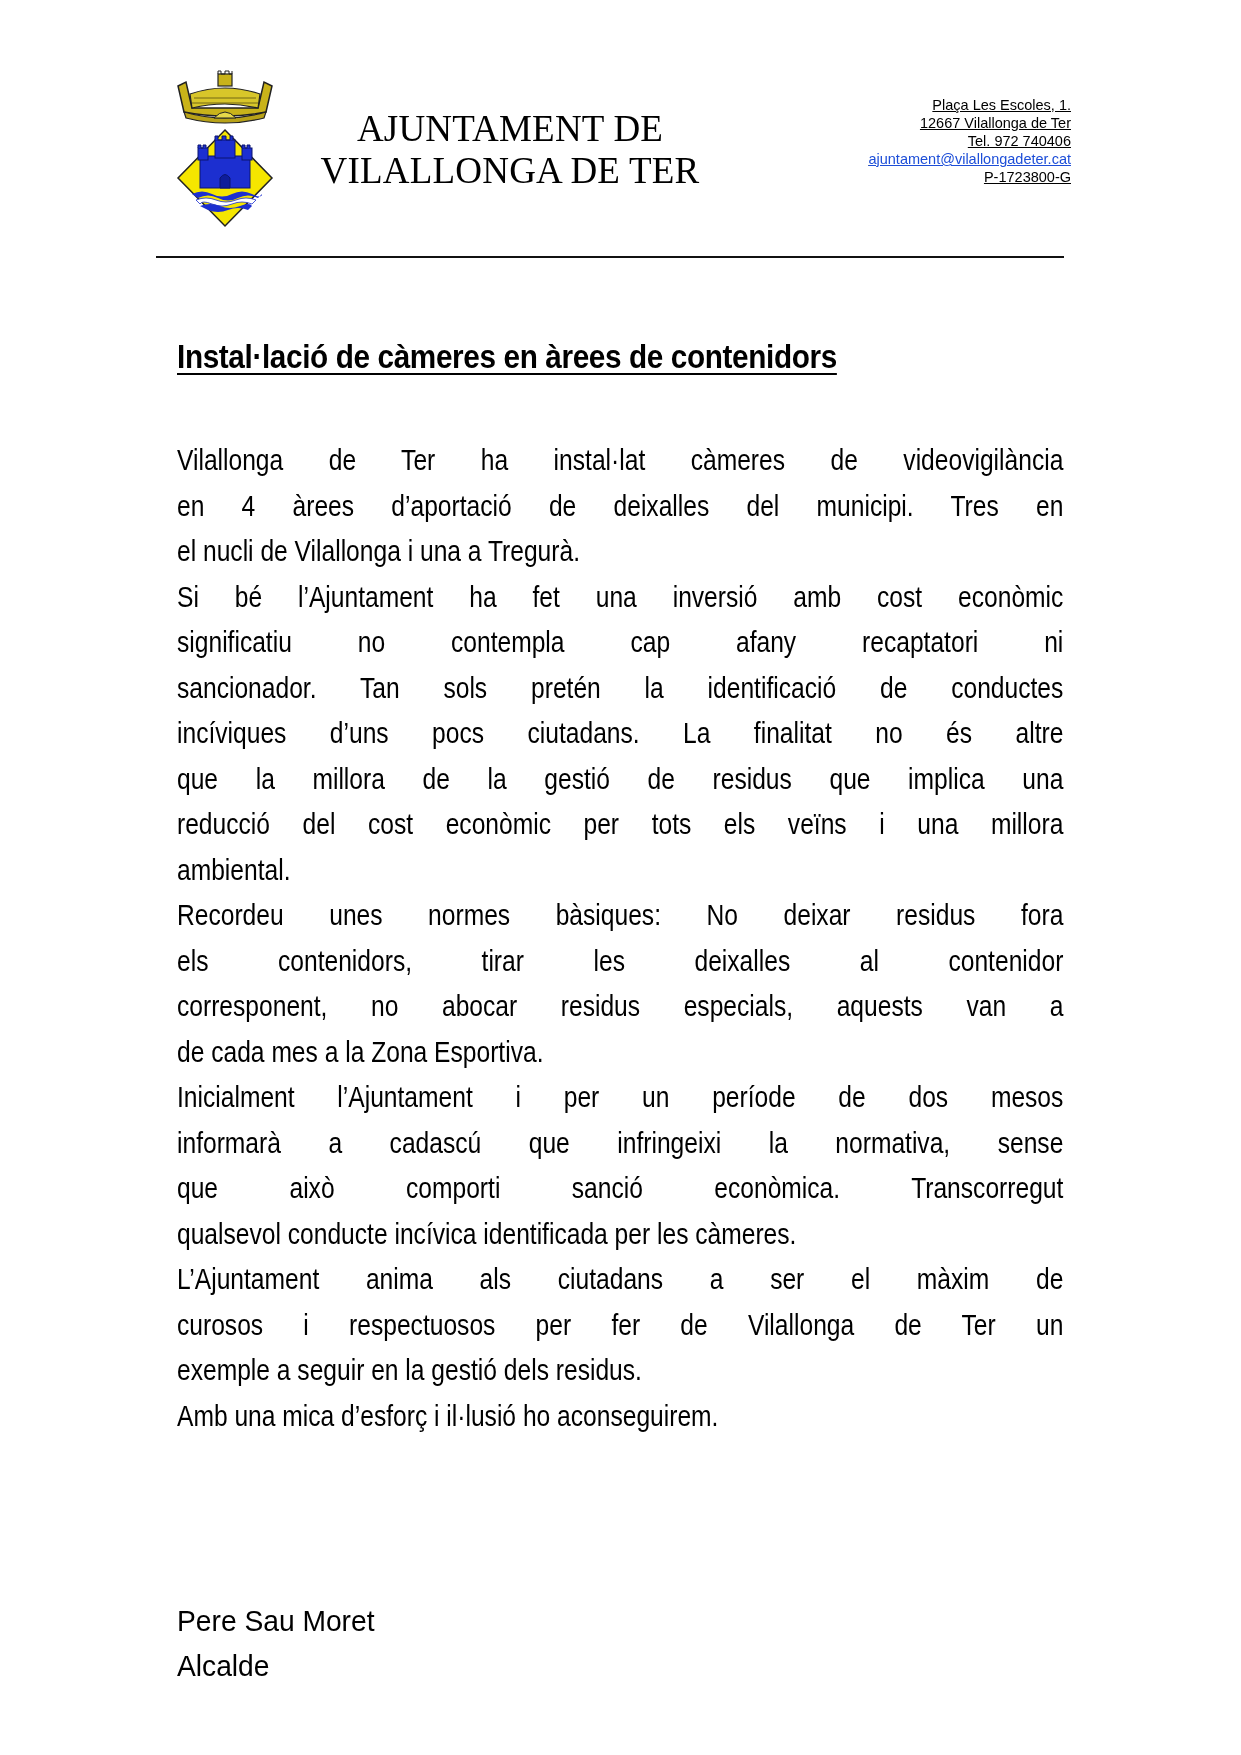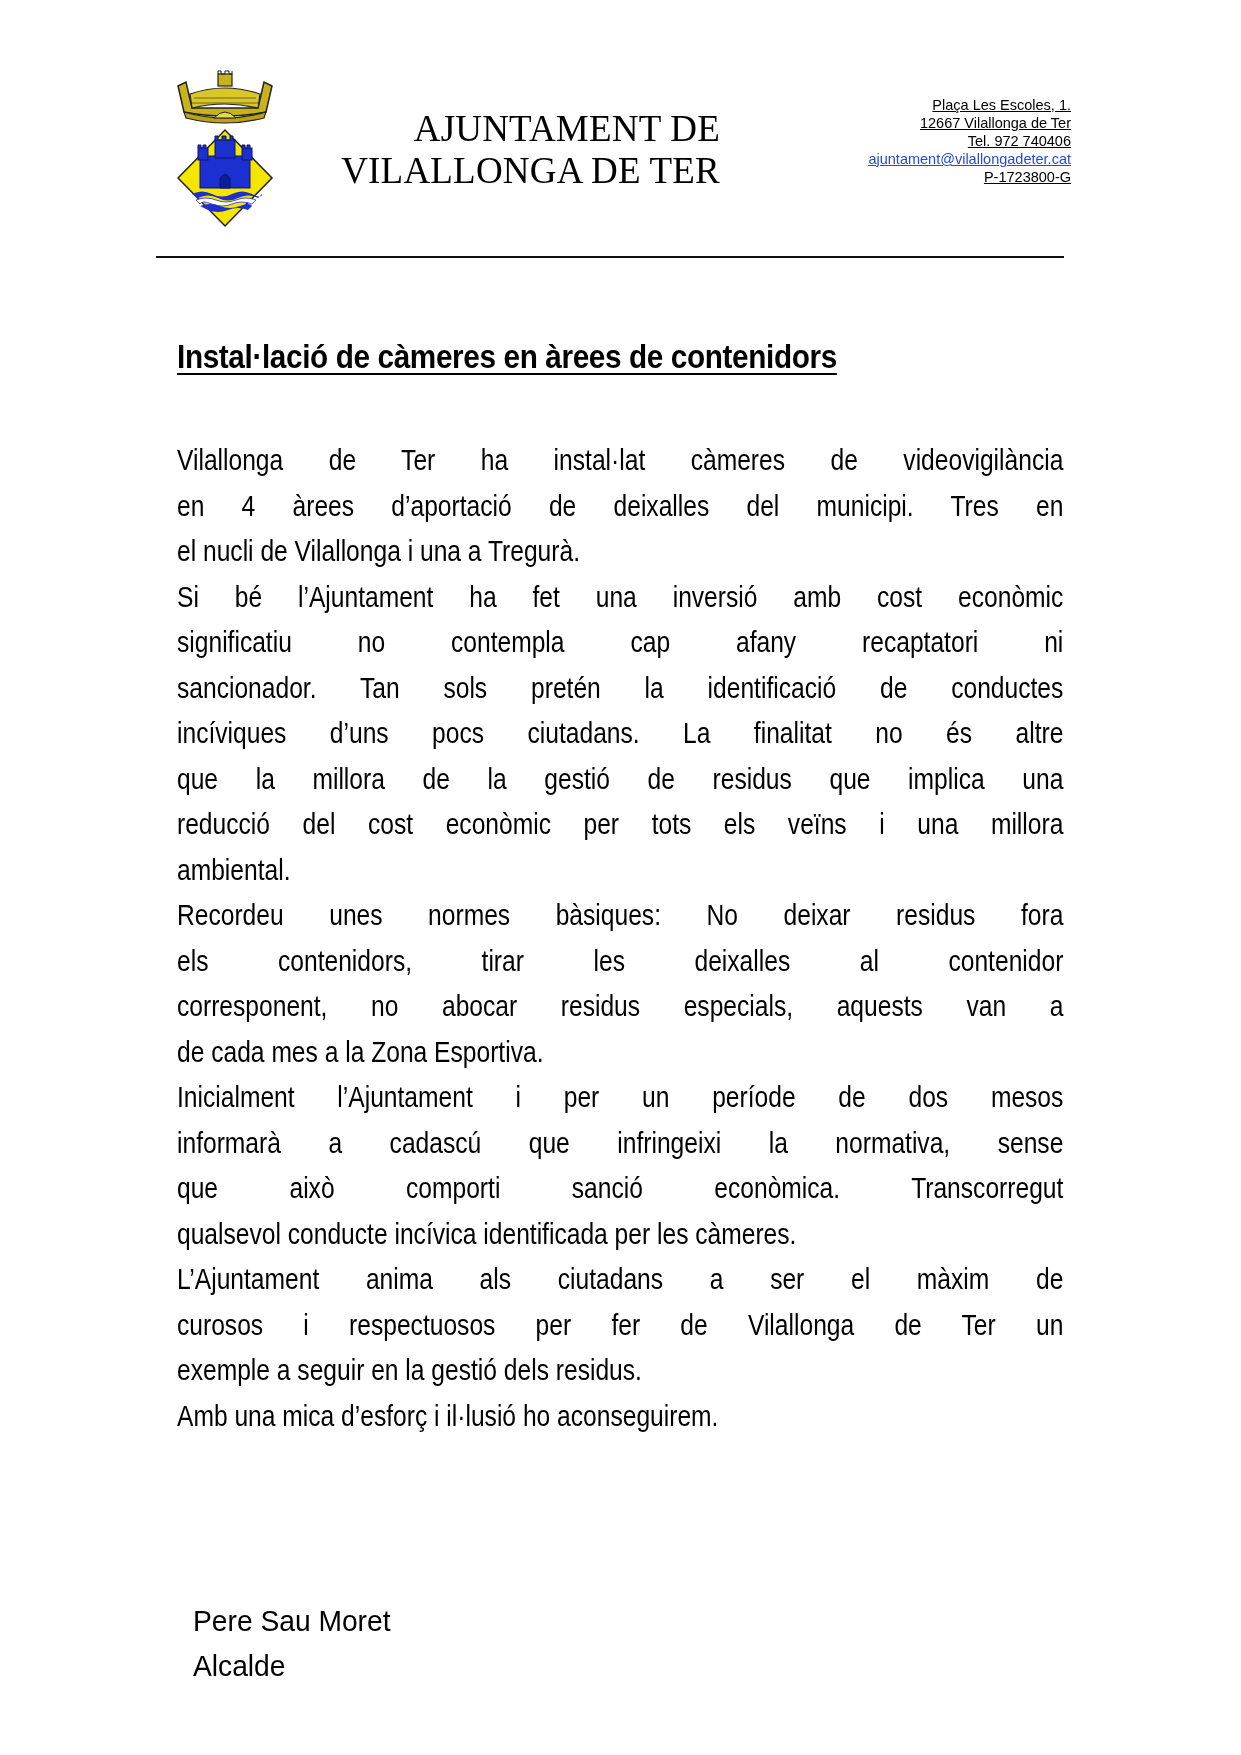--- a/index.html
+++ b/index.html
@@ -6,21 +6,21 @@
     body { width: 1241px; height: 1755px; position: relative; overflow: hidden; color: #000; }
 
     .crest { position: absolute; left: 170px; top: 68px; width: 110px; height: 160px; }
 
     .org-name {
       position: absolute; left: 300px; top: 108px; width: 420px;
       text-align: center;
       font-family: "Liberation Serif", "DejaVu Serif", serif;
       font-size: 37px; line-height: 42px; letter-spacing: 0.2px;
     }
-    .org-name div { white-space: nowrap; text-align: right; }
+    .org-name div { white-space: nowrap; }
 
     .contact {
       position: absolute; right: 170px; top: 96px;
       text-align: right;
       font-family: "Liberation Sans", "DejaVu Sans", sans-serif;
       font-size: 14.5px; line-height: 18px;
     }
     .contact div { white-space: nowrap; text-decoration: underline; }
     .contact a { color: #1d4ed8; text-decoration: underline; }
 
@@ -45,21 +45,21 @@
     }
     .body-text .line {
       display: block; white-space: nowrap; height: 45.5px;
       text-align: justify; text-align-last: justify;
       transform-origin: left top;
     }
     .body-text .line.last { text-align-last: left; }
     .body-text .line > span { display: inline-block; transform: scaleX(0.82); transform-origin: left top; width: 122%; text-align: inherit; text-align-last: inherit; }
 
     .signature {
-      position: absolute; left: 193px; top: 1598px;
+      position: absolute; left: 177px; top: 1598px;
       font-family: "Liberation Sans", "DejaVu Sans", sans-serif;
       font-size: 30px; line-height: 45px;
     }
     .signature div { white-space: nowrap; transform: scaleX(0.94); transform-origin: left top; }
   </style>
 </head>
 <body>
 
 <svg class="crest" viewBox="0 0 110 160">
 

